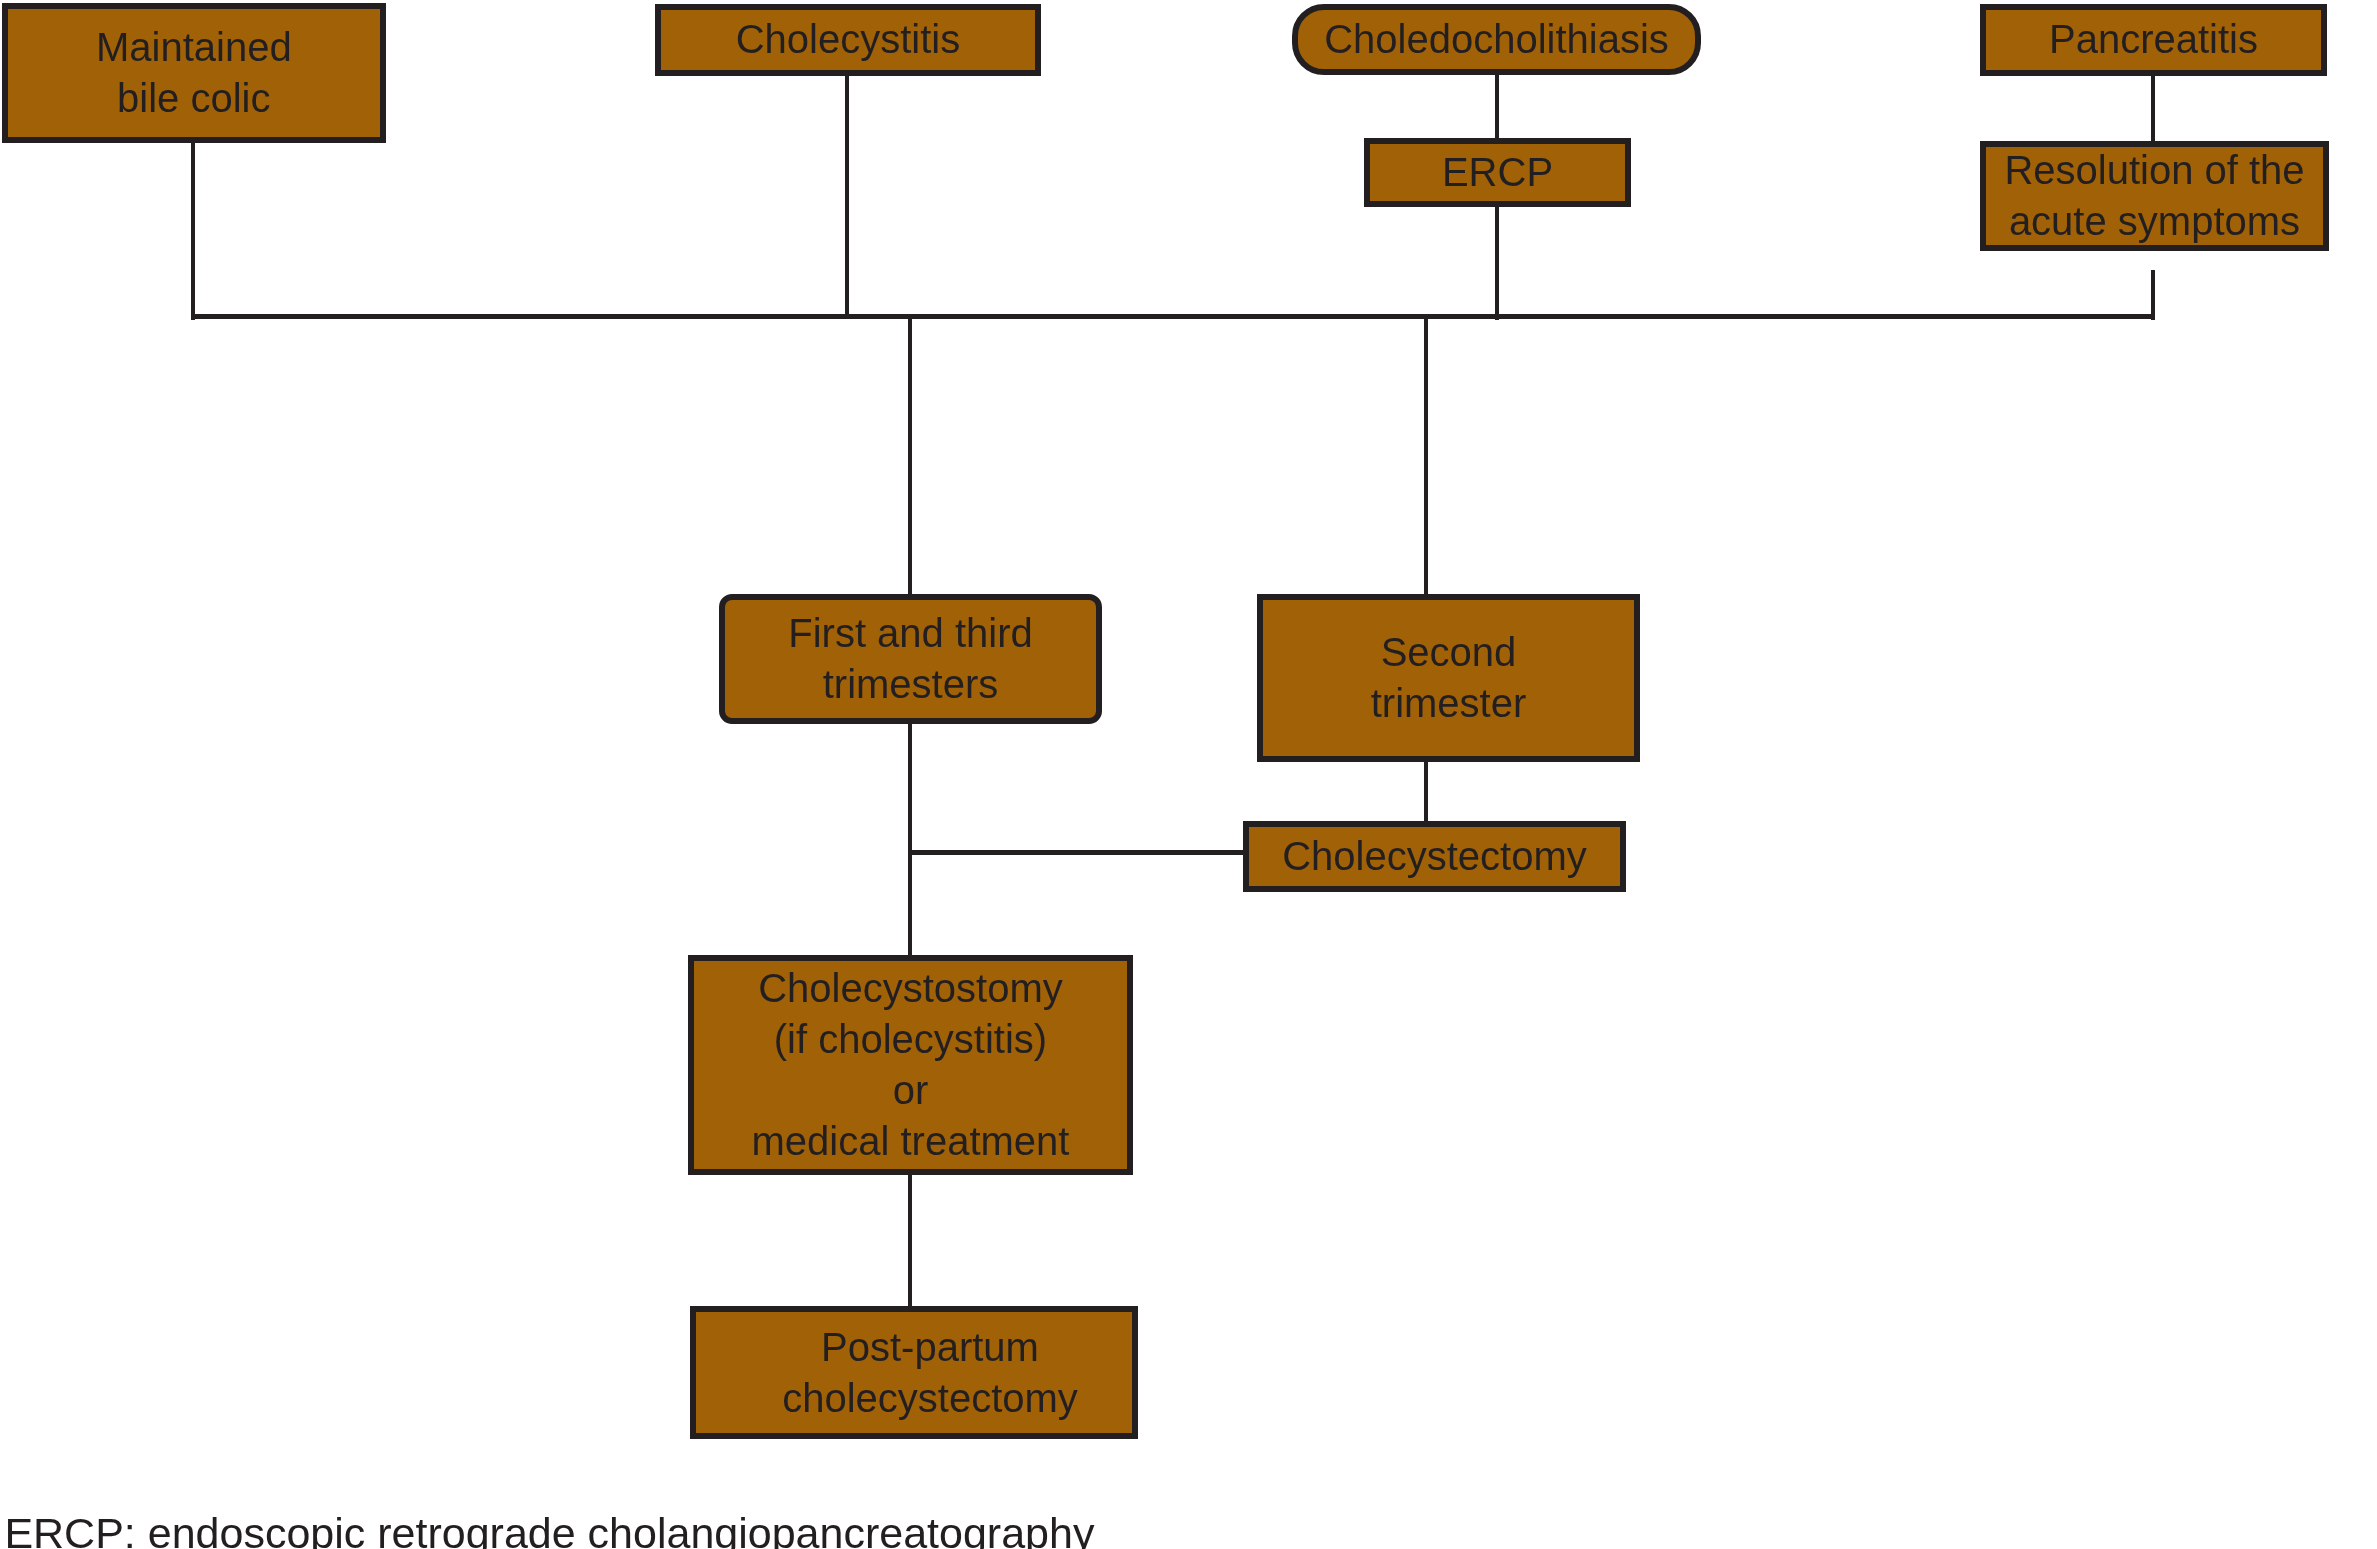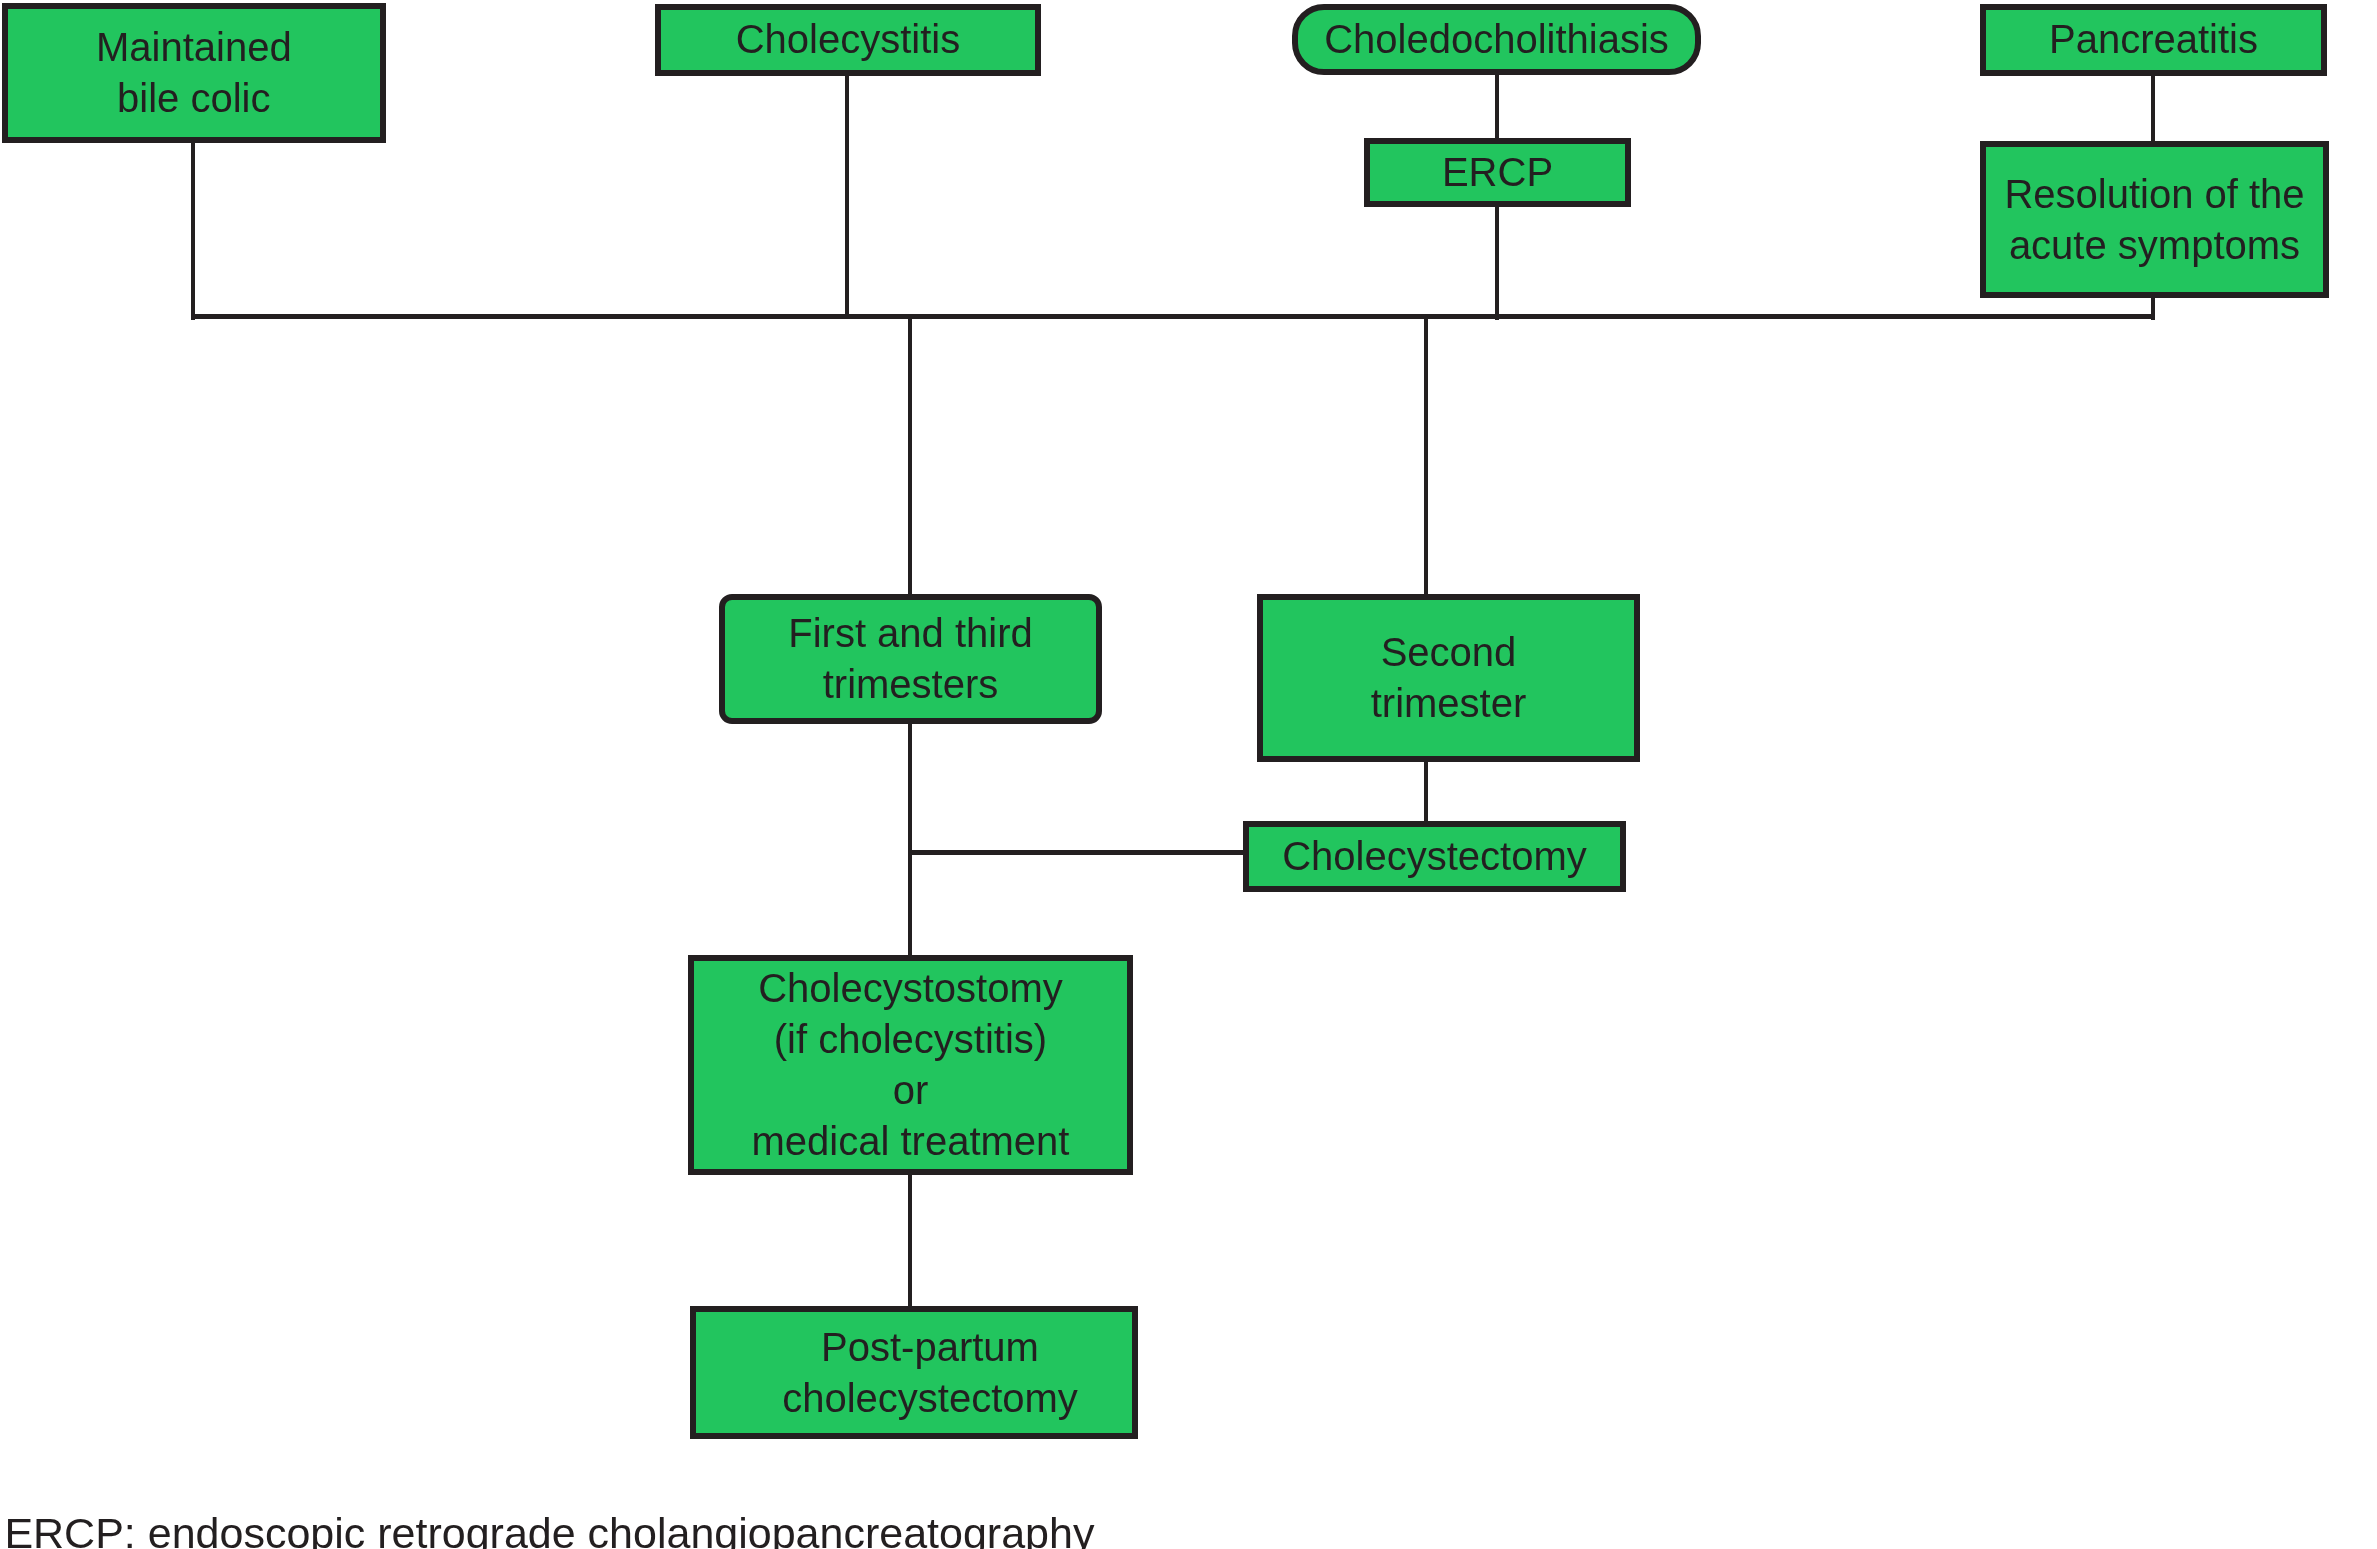--- a/index.html
+++ b/index.html
@@ -13,21 +13,21 @@
     height: 1550px;
     background: #ffffff;
     font-family: "Liberation Sans", sans-serif;
     color: #231f20;
     overflow: hidden;
   }
   .box {
     position: absolute;
     box-sizing: border-box;
     border: 6.2px solid #231f20;
-    background: #22c55e;
+    background: #a16207;
     display: flex;
     align-items: center;
     justify-content: center;
     text-align: center;
     font-size: 40px;
     line-height: 51px;
     white-space: pre-line;
     color: #231f20;
     z-index: 2;
   }
@@ -68,21 +68,21 @@
 bile colic</div>
 
   <div class="box" style="left:655px; top:3.6px; width:386px; height:72px;">Cholecystitis</div>
 
   <div class="box" style="left:1292px; top:3.6px; width:409px; height:71px;border-radius:32px;">Choledocholithiasis</div>
 
   <div class="box" style="left:1980px; top:3.6px; width:347px; height:72px;">Pancreatitis</div>
 
   <div class="box" style="left:1364px; top:138px; width:267px; height:69px;">ERCP</div>
 
-  <div class="box" style="left:1980px; top:141px; width:349px; height:157px;">Resolution of the
+  <div class="box" style="left:1980px; top:141px; width:349px; height:110px;">Resolution of the
 acute symptoms</div>
 
   <div class="box" style="left:719px; top:594px; width:383px; height:130px;border-radius:13px;">First and third
 trimesters</div>
 
   <div class="box" style="left:1237px; top:594px; width:383px; height:168px;margin-left:20px;">Second
 trimester</div>
 
   <div class="box" style="left:1243px; top:821px; width:383px; height:71px;">Cholecystectomy</div>
 

